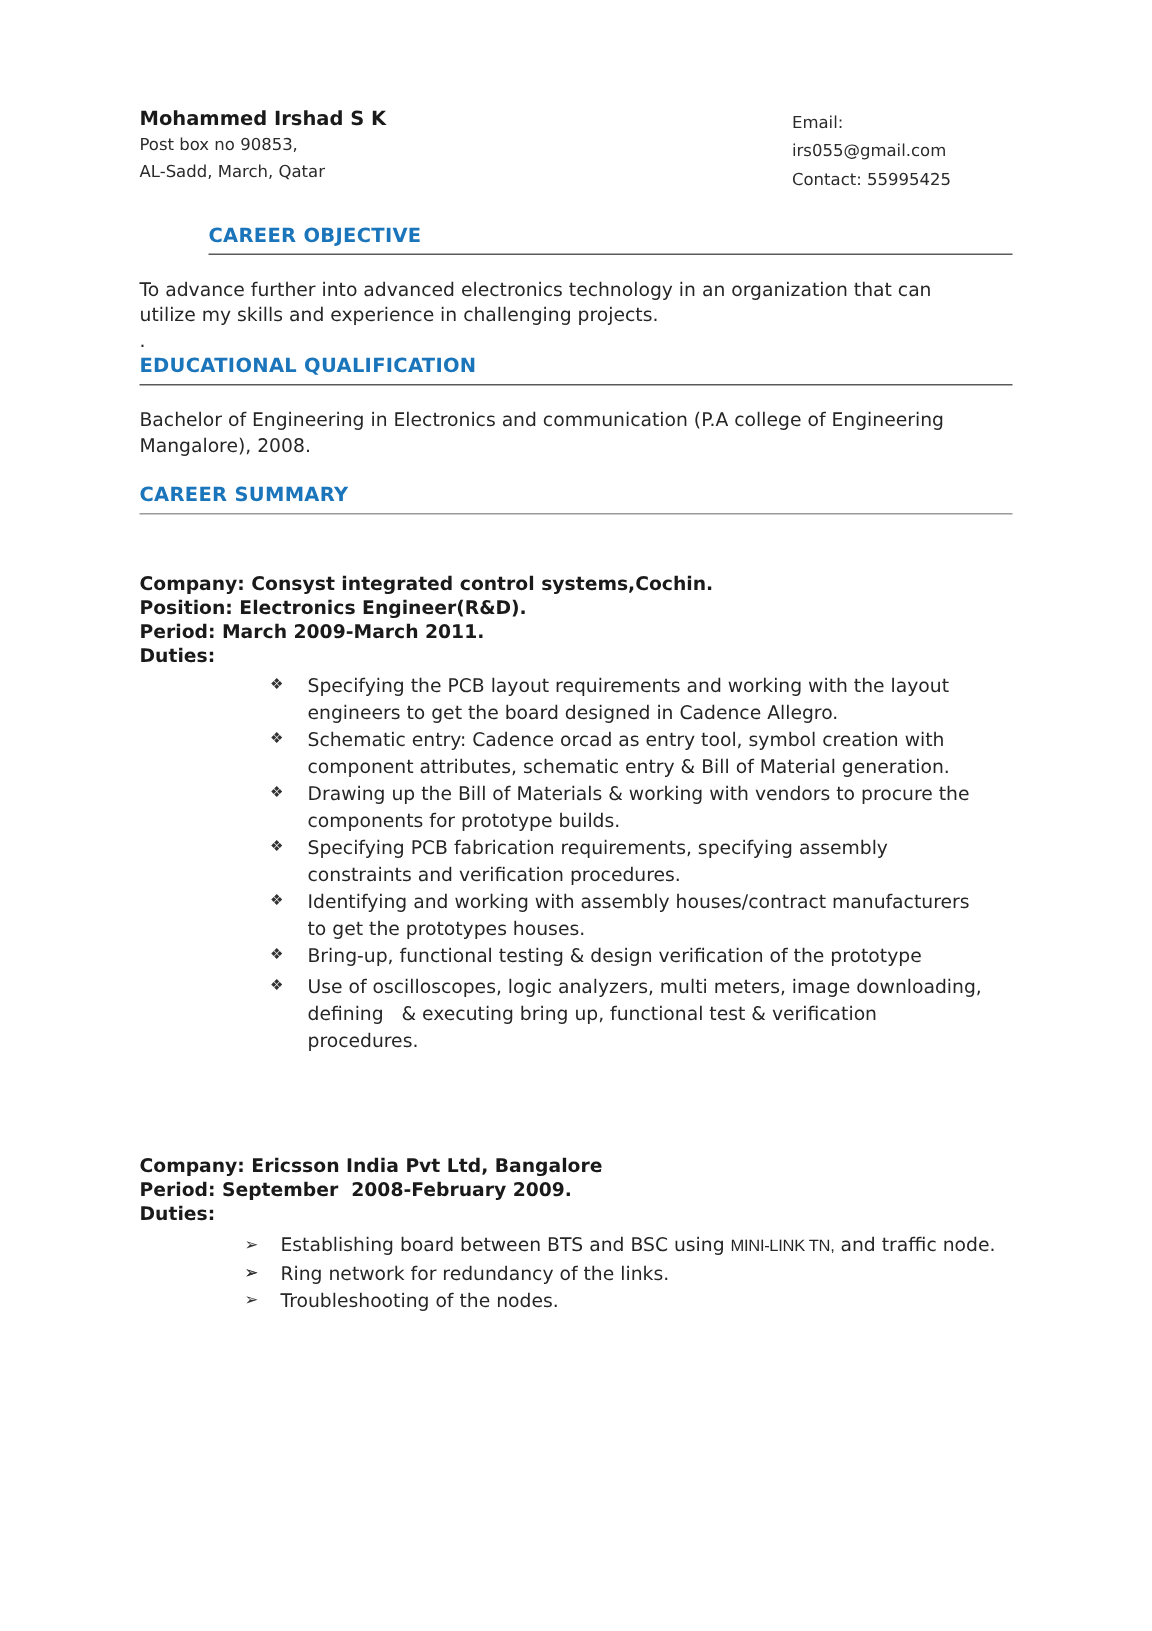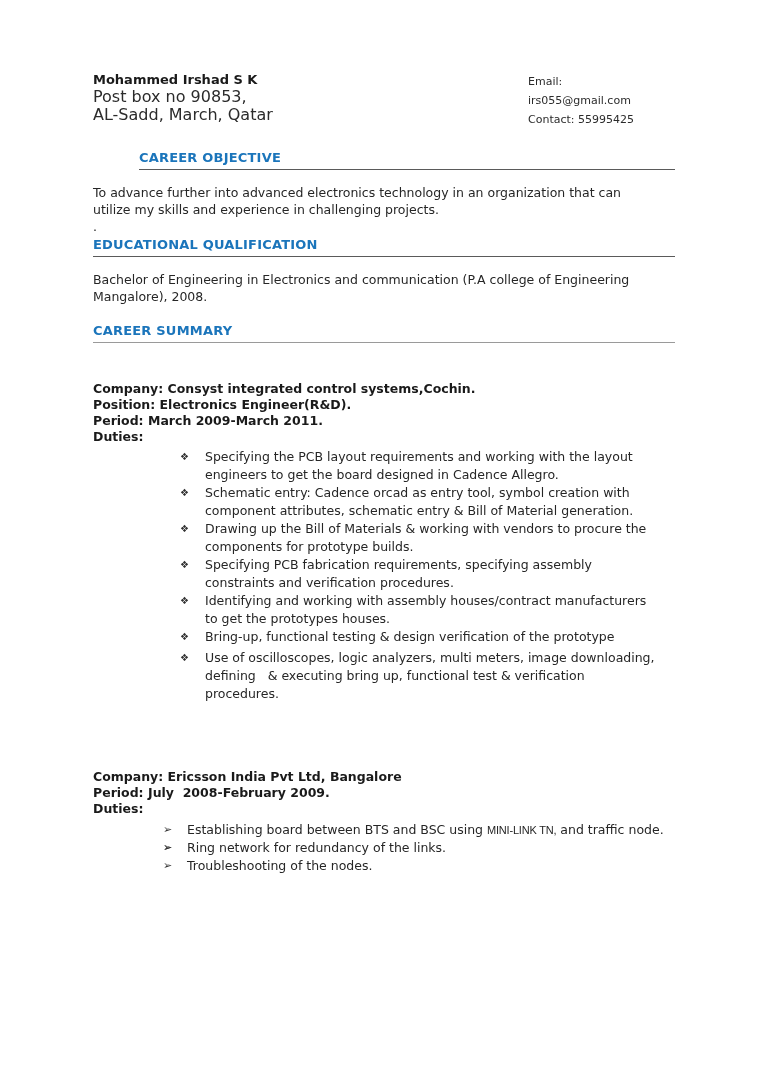--- a/index.html
+++ b/index.html
@@ -10,21 +10,21 @@
     background:#ffffff;
     padding:71px 93px 0 93px;
     font-family:"DejaVu Sans","Liberation Sans",sans-serif;
     font-size:12.5px;line-height:17px;color:#262626;
     overflow:hidden;
   }
   .pre{white-space:pre;}
   
   .hdr{position:relative;height:46px;}
   .hdr-name{font-size:13px;font-weight:bold;line-height:17px;color:#1a1a1a;}
-  .hdr-addr{font-size:16px;line-height:17.5px;color:#2b2b2b;}
+  .hdr-addr{font-size:11px;line-height:17.5px;color:#2b2b2b;}
   .hdr-right{position:absolute;left:435px;top:1px;font-size:11px;line-height:19px;color:#2b2b2b;}
   .hdr-right .lbl{display:inline-block;width:50px;}
   
   .sec-h{
     font-size:13px;font-weight:bold;color:#1b75bb;
     letter-spacing:.2px;line-height:15px;
     border-bottom:1px solid #5a5a5a;padding-bottom:4px;
   }
   .h-objective{margin-top:33px;margin-left:46px;}
   .h-education{margin-top:2px;}
@@ -120,21 +120,21 @@
     <li style="margin-top:3px;">
       <span class="marker">❖</span>
       <span class="pre">Use of oscilloscopes, logic analyzers, multi meters, image downloading,
 defining   &amp; executing bring up, functional test &amp; verification
 procedures.</span>
     </li>
   </ul>
 
   <div class="company-block cb2">
     <div class="pre">Company: Ericsson India Pvt Ltd, Bangalore</div>
-    <div class="pre">Period: July  2008-February 2009.</div>
+    <div class="pre">Period: September  2008-February 2009.</div>
     <div class="pre">Duties:</div>
   </div>
   <ul class="duties d2">
     <li>
       <span class="marker">➢</span>
       <span class="pre"><span>Establishing board between BTS and BSC using </span><span class="special-font">MINI-LINK TN,</span><span> and traffic node.</span></span>
     </li>
     <li>
       <span class="marker">➢</span>
     </li>

